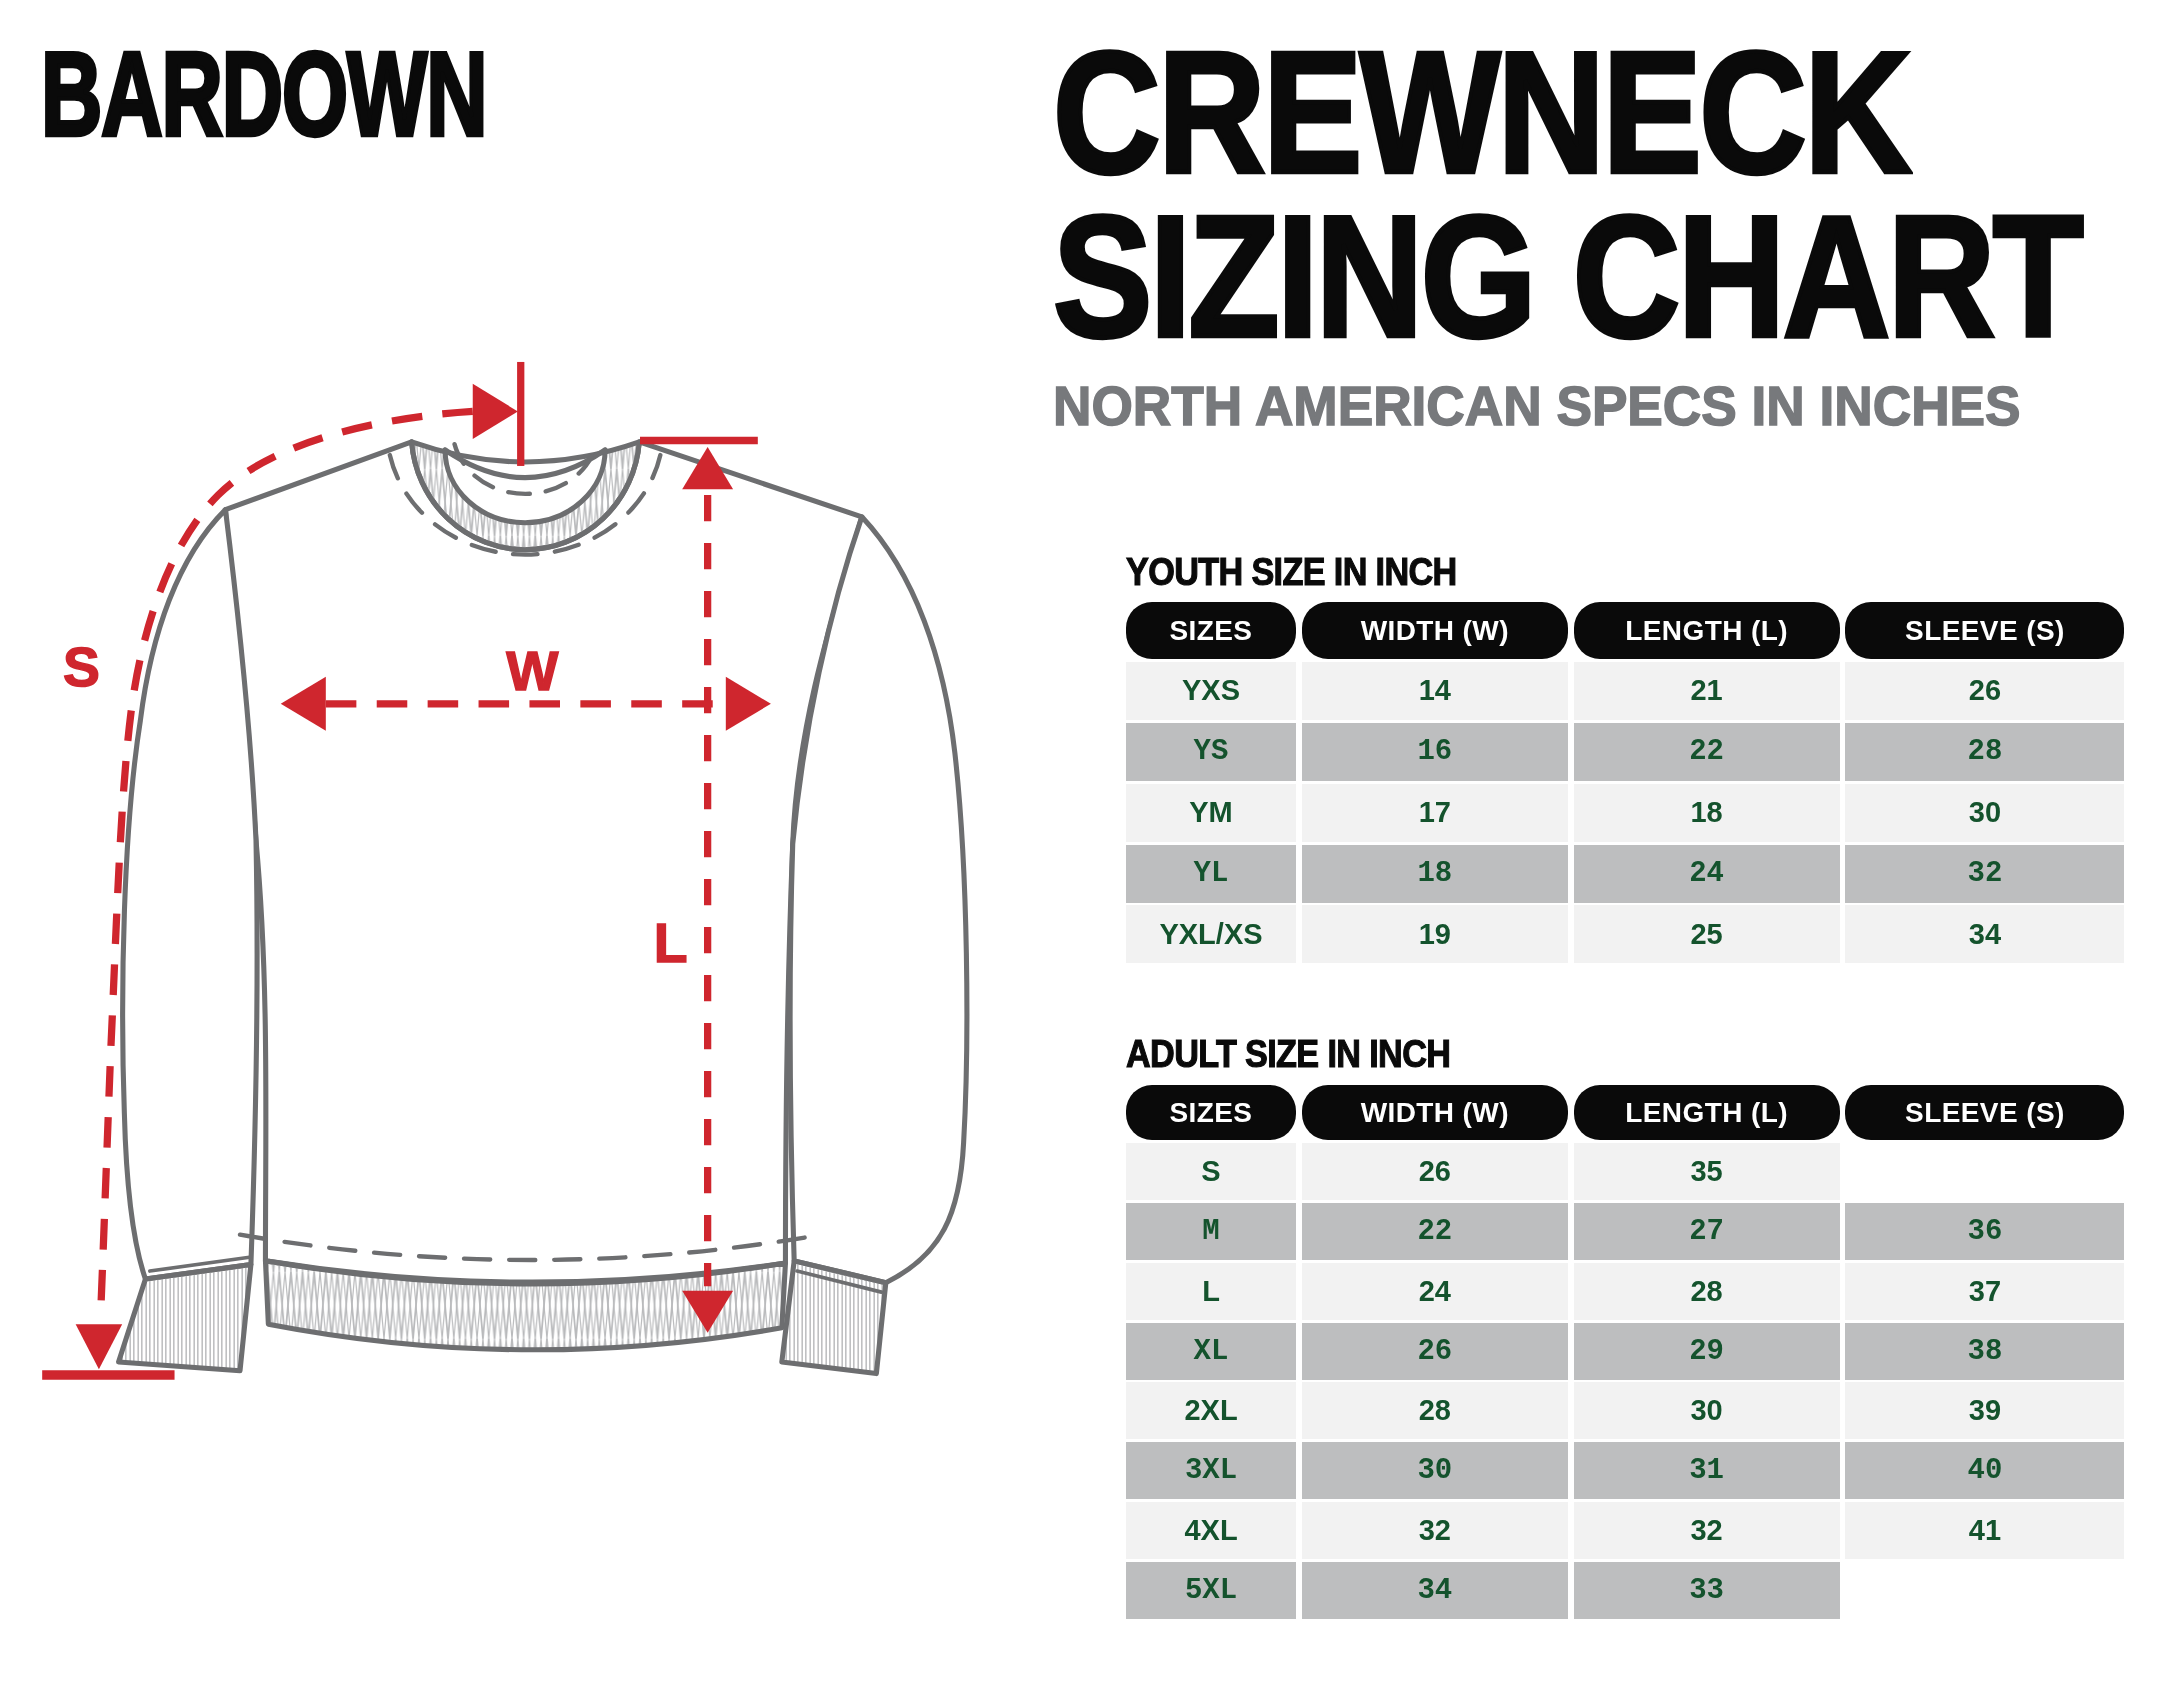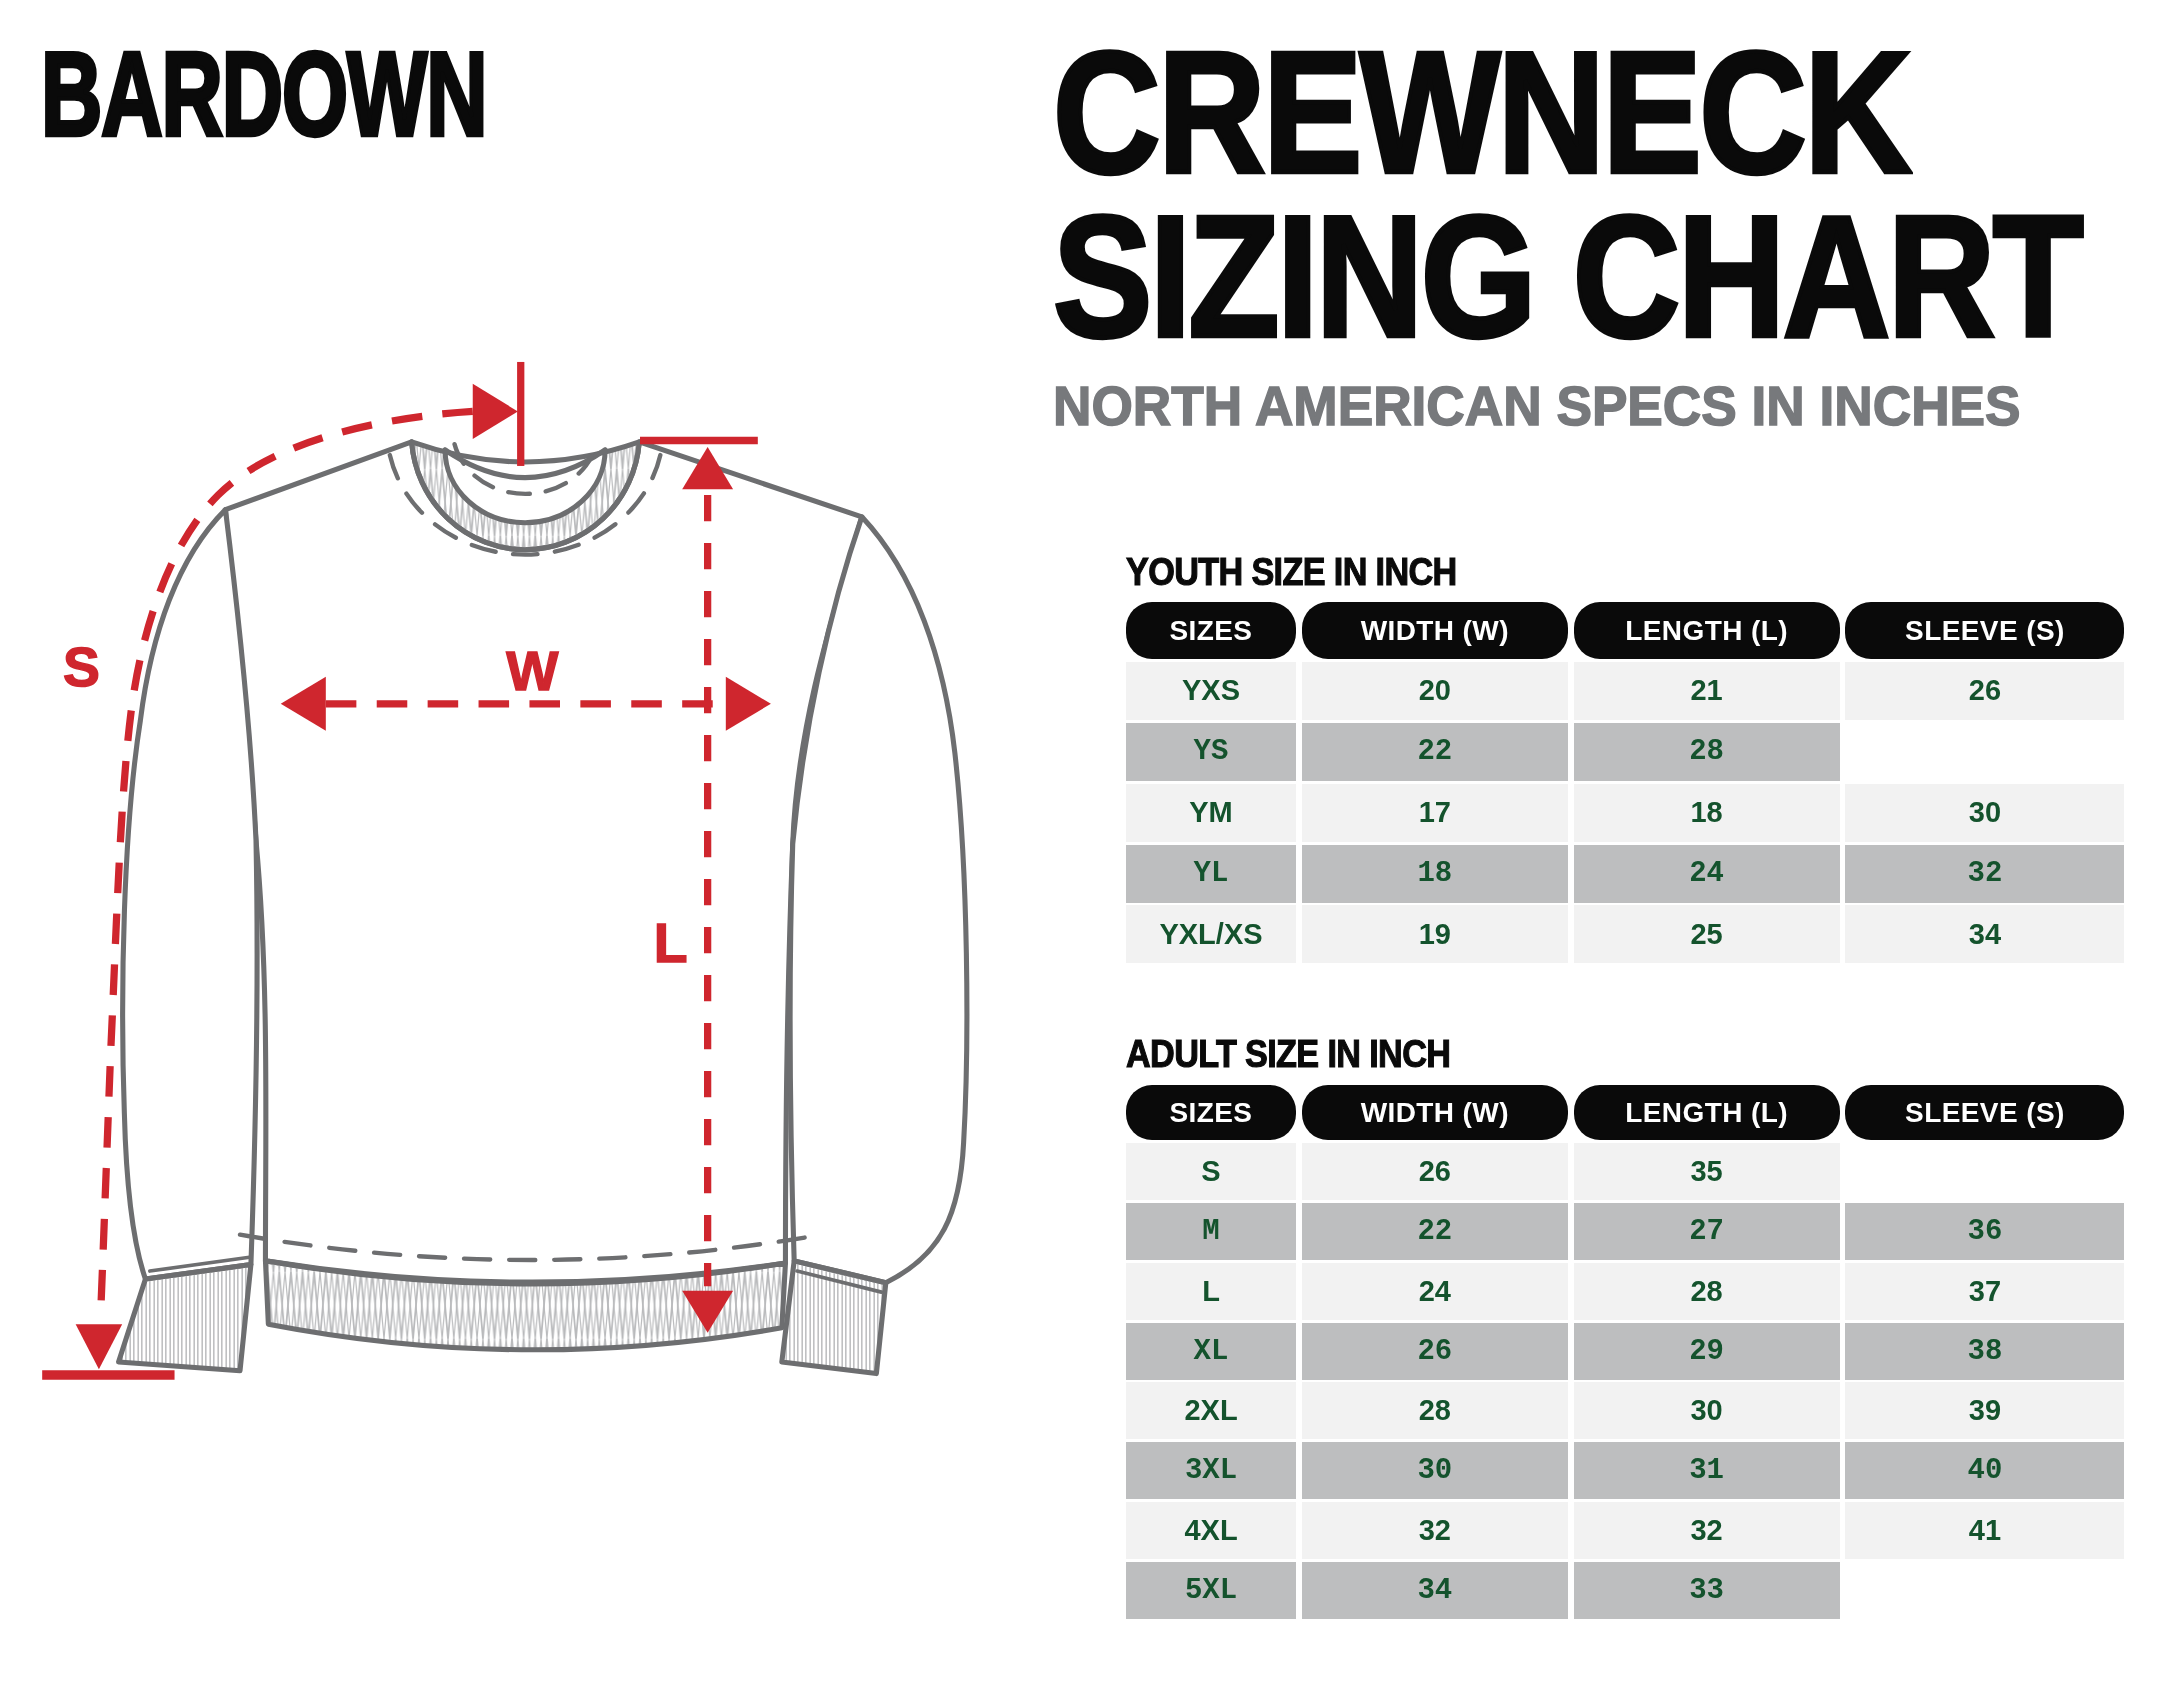--- a/index.html
+++ b/index.html
@@ -129,26 +129,27 @@
 
 <div class="abs table youth" style="left:1126px;top:602px;">
   <div class="trow head">
     <div class="cell">SIZES</div>
     <div class="cell">WIDTH (W)</div>
     <div class="cell">LENGTH (L)</div>
     <div class="cell">SLEEVE (S)</div>
   </div>
   <div class="trow light">
     <div class="cell">YXS</div>
-    <div class="cell">20</div>
+    <div class="cell">14</div>
     <div class="cell">21</div>
     <div class="cell">26</div>
   </div>
   <div class="trow dark">
     <div class="cell">YS</div>
+    <div class="cell">16</div>
     <div class="cell">22</div>
     <div class="cell">28</div>
   </div>
   <div class="trow light">
     <div class="cell">YM</div>
     <div class="cell">17</div>
     <div class="cell">18</div>
     <div class="cell">30</div>
   </div>
   <div class="trow dark">

